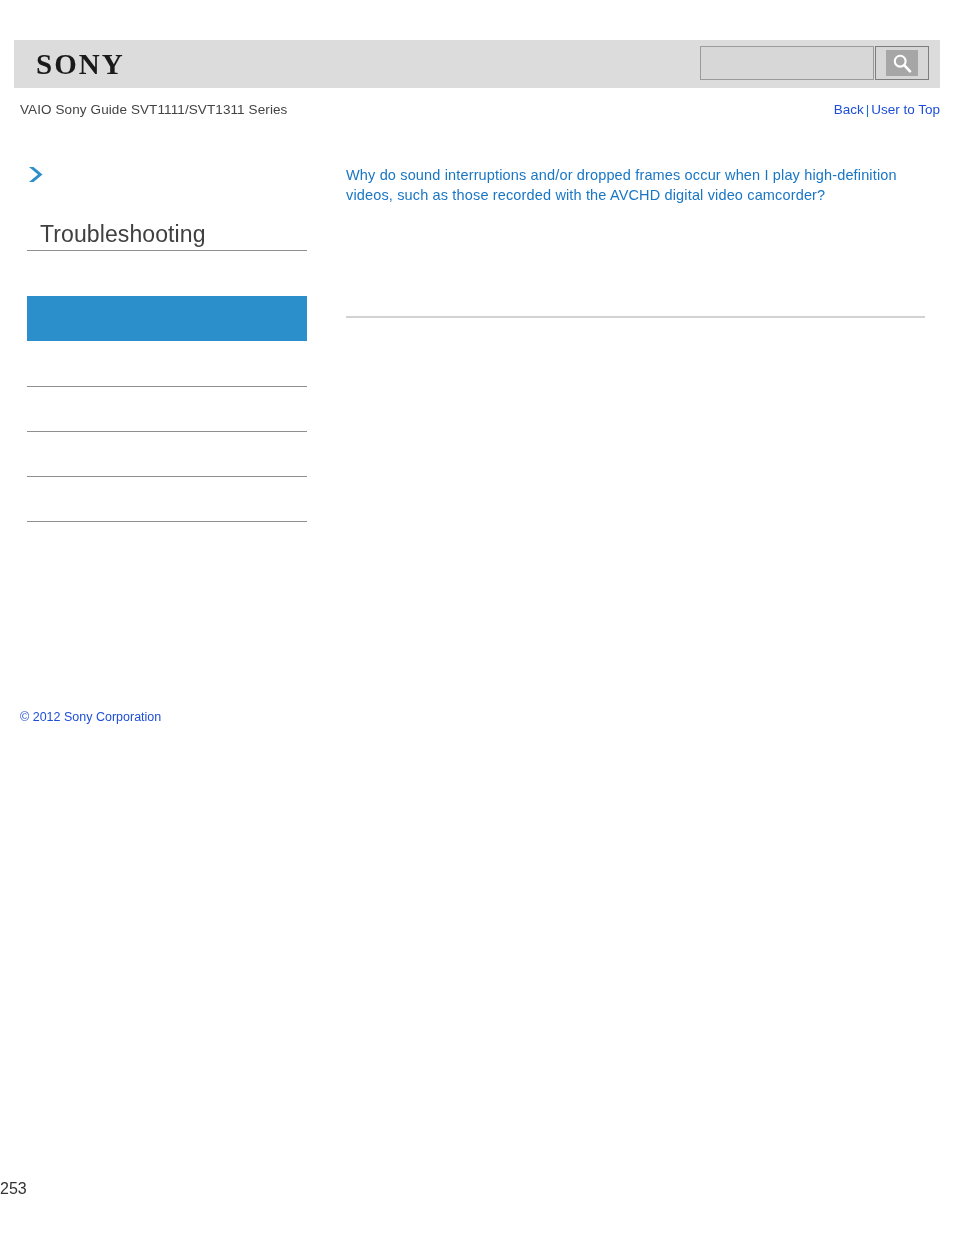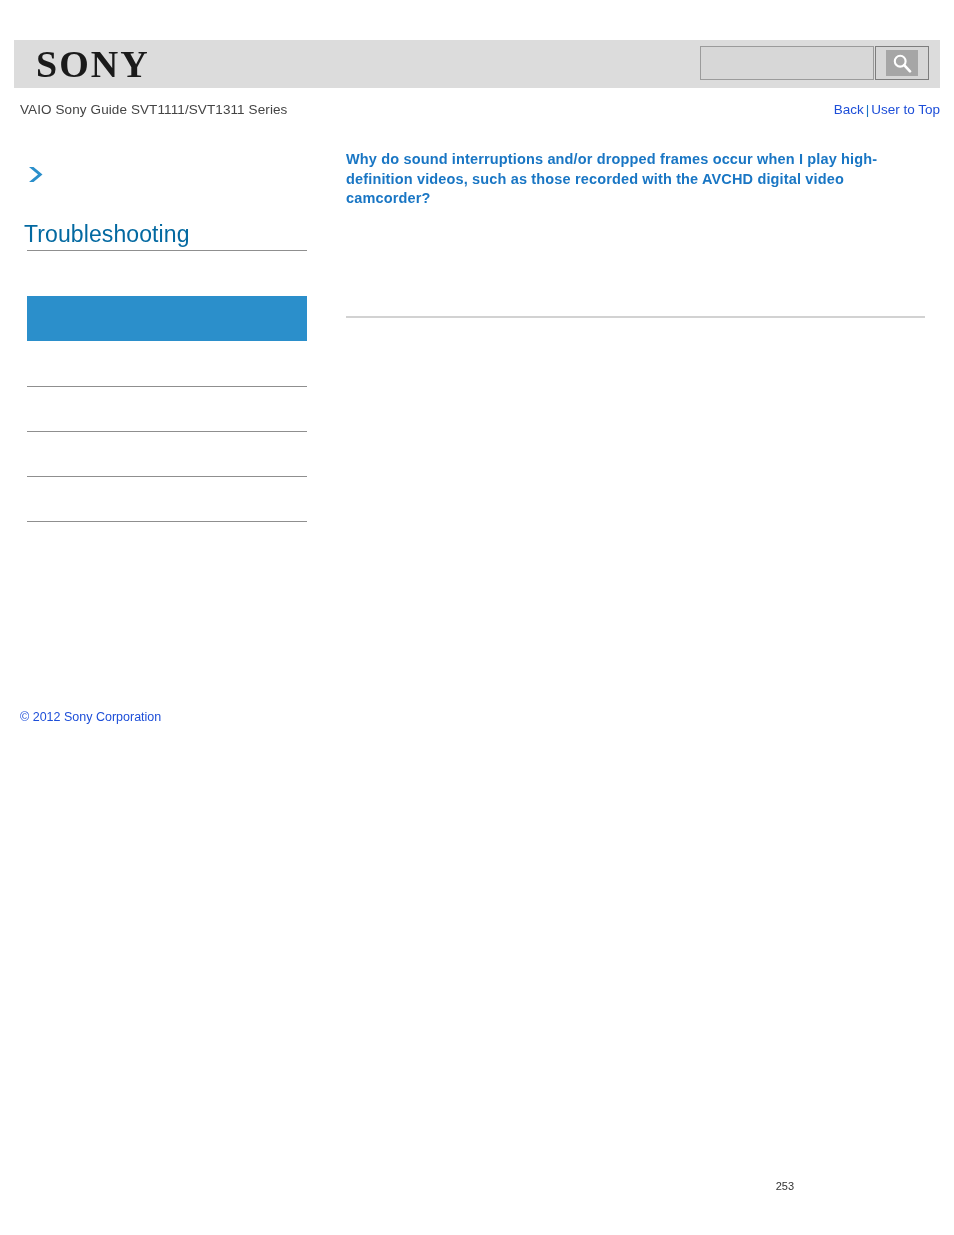--- a/index.html
+++ b/index.html
@@ -32,21 +32,21 @@
     width: 926px;
     height: 48px;
     background: #dcdcdc;
     box-sizing: border-box;
   }
   .sony-logo {
     position: absolute;
     left: 22px;
     top: 7px;
     font-family: "Liberation Serif", serif;
-    font-size: 38px;
+    font-size: 29px;
     font-weight: bold;
     letter-spacing: 2.0px;
     color: #1a1a1a;
     line-height: 34px;
     user-select: none;
   }
   .search-wrap {
     position: absolute;
     left: 686px;
     top: 6px;
@@ -131,25 +131,25 @@
     left: 26px;
     top: 14px;
     width: 20px;
     height: 22px;
     cursor: pointer;
   }
   .nav-arrow svg { display: block; }
 
   .section-title {
     position: absolute;
-    left: 24px;
+    left: 40px;
     top: 70px;
     font-size: 23px;
     font-weight: normal;
-    color: #0369a1;
+    color: #404040;
     line-height: 28px;
     letter-spacing: 0.1px;
   }
   .title-rule {
     position: absolute;
     left: 27px;
     top: 100px;
     width: 280px;
     height: 1px;
     background: #8f8f8f;
@@ -208,38 +208,38 @@
   }
   .content-link {
     display: block;
     color: #1976c4;
     font-size: 14.5px;
     line-height: 19.5px;
     text-decoration: none;
     letter-spacing: 0.15px;
   }
   .content-link.first { margin-top: 51px; }
-  .content-link.second { margin-top: 0; font-weight: bold; }
+  .content-link.second { margin-top: 16px; }
   .content-rule {
     position: absolute;
     left: 0;
     top: 166px;
     width: 579px;
     height: 2px;
     background: #d2d2d2;
   }
 
   
   .page-number {
     position: absolute;
     left: 0;
     top: 1180px;
     width: 794px;
-    text-align: right;
-    font-size: 11px;
+    text-align: left;
+    font-size: 16px;
     color: #333333;
   }
 </style>
 </head>
 <body>
 
 <div class="page">
 
   <div class="header-bar">
     <div class="sony-logo">SONY</div>

